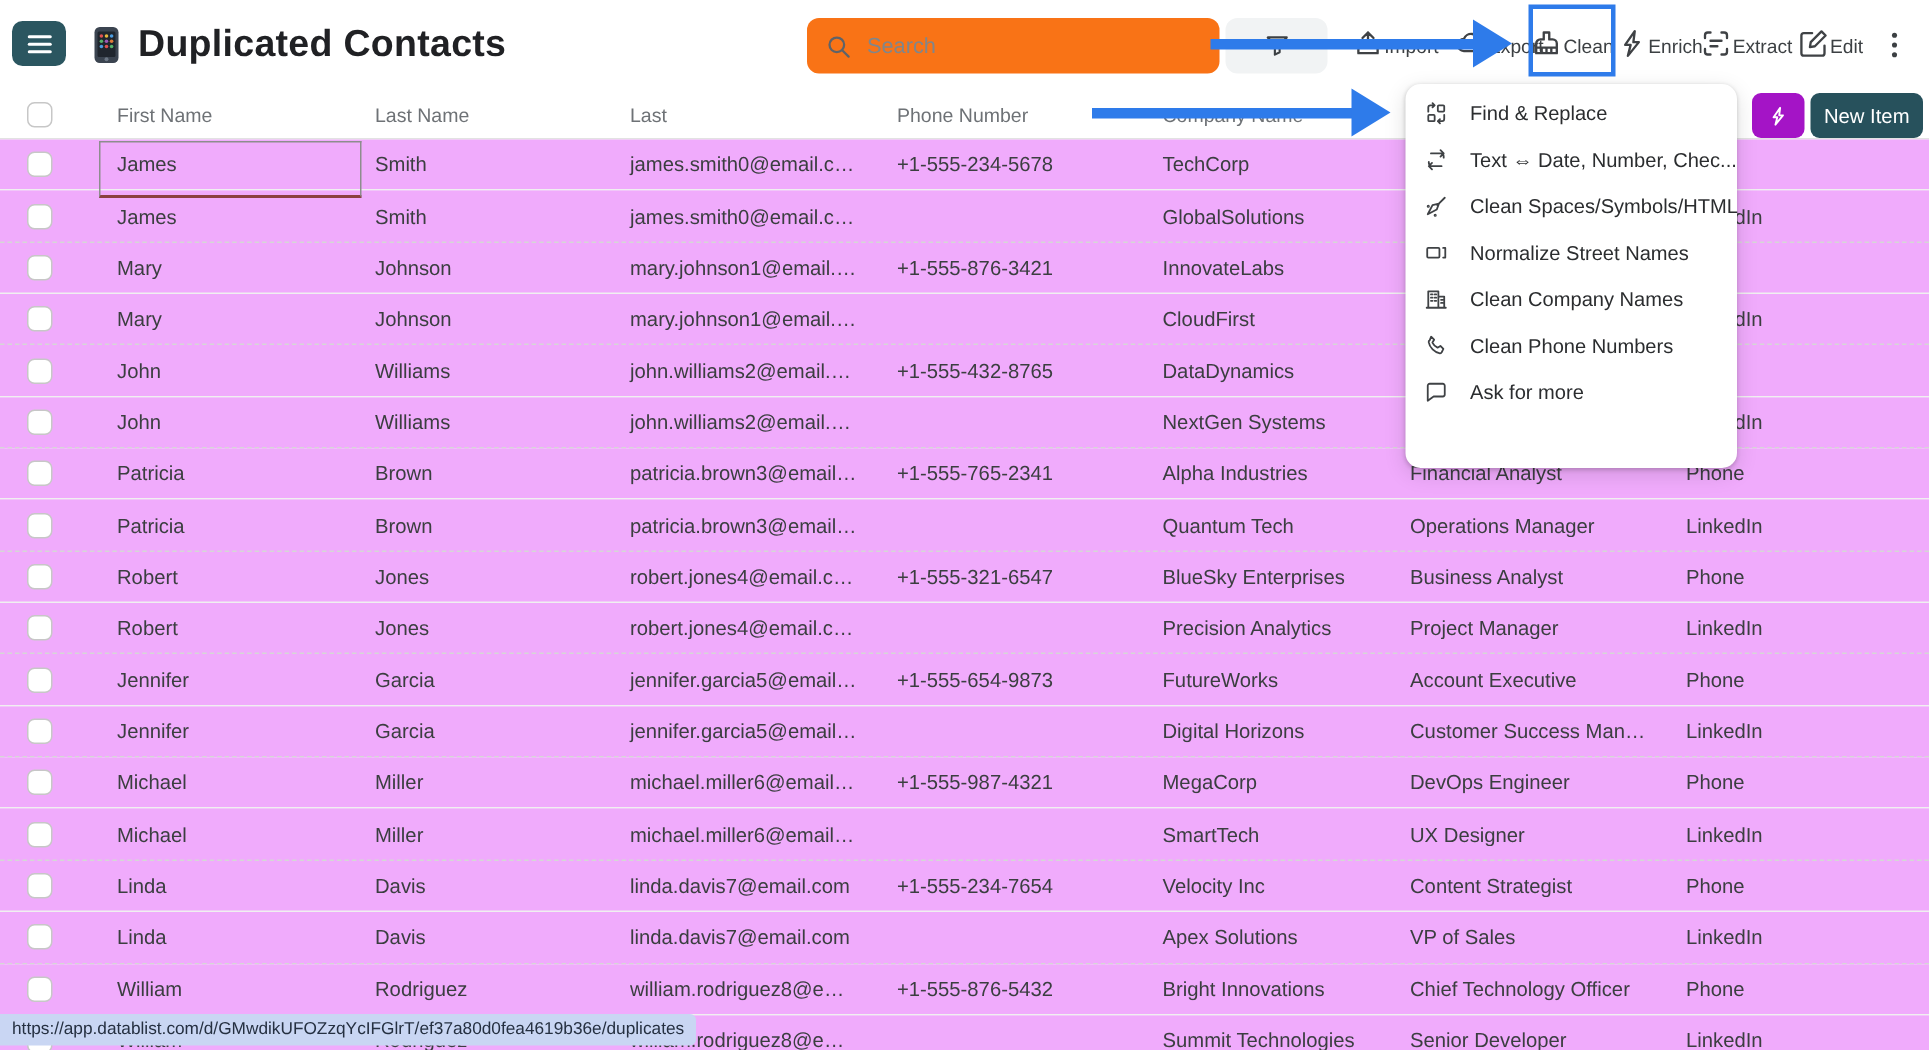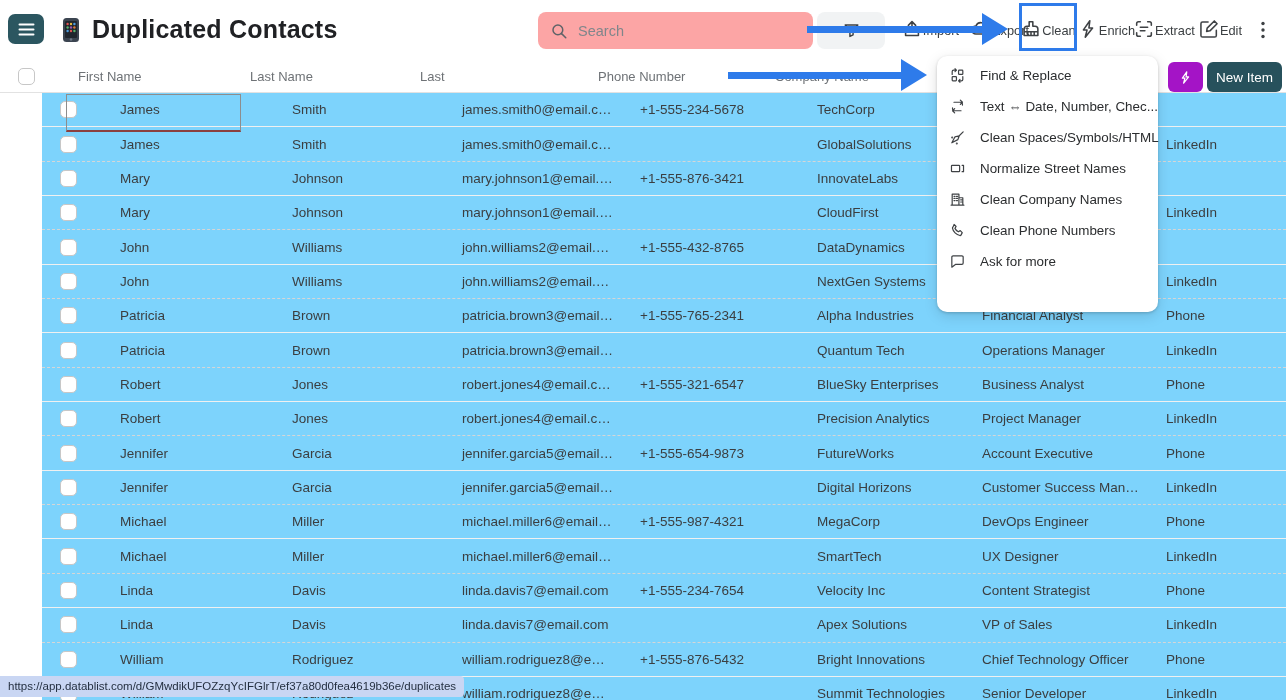--- a/index.html
+++ b/index.html
@@ -8,21 +8,21 @@
   #app { position:relative; width:1286px; height:700px; background:#fff; }
 
   
   .topbar { position:absolute; left:0; top:0; width:1286px; height:60px; background:#fff; }
   .hamburger { position:absolute; left:8px; top:14px; width:36px; height:30px;
     background:#2b5660; border-radius:7px; display:flex; align-items:center; justify-content:center; cursor:pointer; }
   .app-emoji { position:absolute; left:62px; top:17px; }
   .page-title { position:absolute; left:92px; top:15px; font-size:25px; font-weight:700; color:#202124; letter-spacing:.2px; }
 
   .searchbox { position:absolute; left:538px; top:12px; width:275px; height:37px;
-    background:#fca5a5; border-radius:8px; display:flex; align-items:center; padding-left:12px; }
+    background:#f97316; border-radius:8px; display:flex; align-items:center; padding-left:12px; }
   .searchbox input { border:none; outline:none; background:transparent; font-size:14.5px;
     color:#3c4043; margin-left:10px; width:210px; font-family:inherit; }
   .searchbox input::placeholder { color:#80868b; }
   .filterbtn { position:absolute; left:817px; top:12px; width:68px; height:37px;
     background:#f1f3f4; border-radius:8px; display:flex; align-items:center; justify-content:center; cursor:pointer; }
 
   .tb-item { position:absolute; top:5px; width:58px; height:48px; display:flex; flex-direction:row;
     align-items:center; justify-content:center; cursor:pointer; }
   .tb-item .lbl { font-size:12.8px; color:#3c4043; margin-top:2px; white-space:nowrap; }
   .tb-more { position:absolute; left:1252px; top:15px; width:22px; height:30px;
@@ -36,21 +36,21 @@
   .cbwrap { display:flex; align-items:center; padding-left:18px; }
   .cb { width:17px; height:17px; border:1.5px solid #c7c7c7; border-radius:5px; background:#fff; cursor:pointer; }
 
   .quickbtn { position:absolute; left:1168px; top:62px; width:35px; height:30px; background:#a414c6;
     border-radius:6px; display:flex; align-items:center; justify-content:center; cursor:pointer; }
   .newitem { position:absolute; left:1207px; top:62px; width:75px; height:30px; background:#27515c;
     border-radius:6px; color:#fff; font-size:13.5px; display:flex; align-items:center; justify-content:center; cursor:pointer; }
 
   
   .rows { position:absolute; left:0; top:93px; width:1286px; }
-  .trow { height:34.35px; align-items:center; border-bottom:1px solid #f0f0f0; background:#7dd3fc;margin-left:42px; }
+  .trow { height:34.35px; align-items:center; border-bottom:1px solid #f0f0f0; background:#f0abfc; }
   .trow.pair-end { border-bottom:1px dashed #d6d6d6; }
   .tcell { padding-left:22px; padding-right:3px; font-size:13.5px; color:#3b3e40;
     white-space:nowrap; overflow:hidden; text-overflow:ellipsis; }
   .sel-outline { position:absolute; left:66px; top:94px; width:175px; height:38px;
     border:1px solid #8d8d8d; border-bottom:2px solid #8b4040; pointer-events:none; z-index:3; }
 
   
   .menu { position:absolute; left:937px; top:56px; width:221px; height:256px; background:#fff;
     border-radius:10px; box-shadow:0 1px 3px rgba(0,0,0,.18), 0 4px 14px rgba(0,0,0,.13);
     padding-top:4px; z-index:10; }

